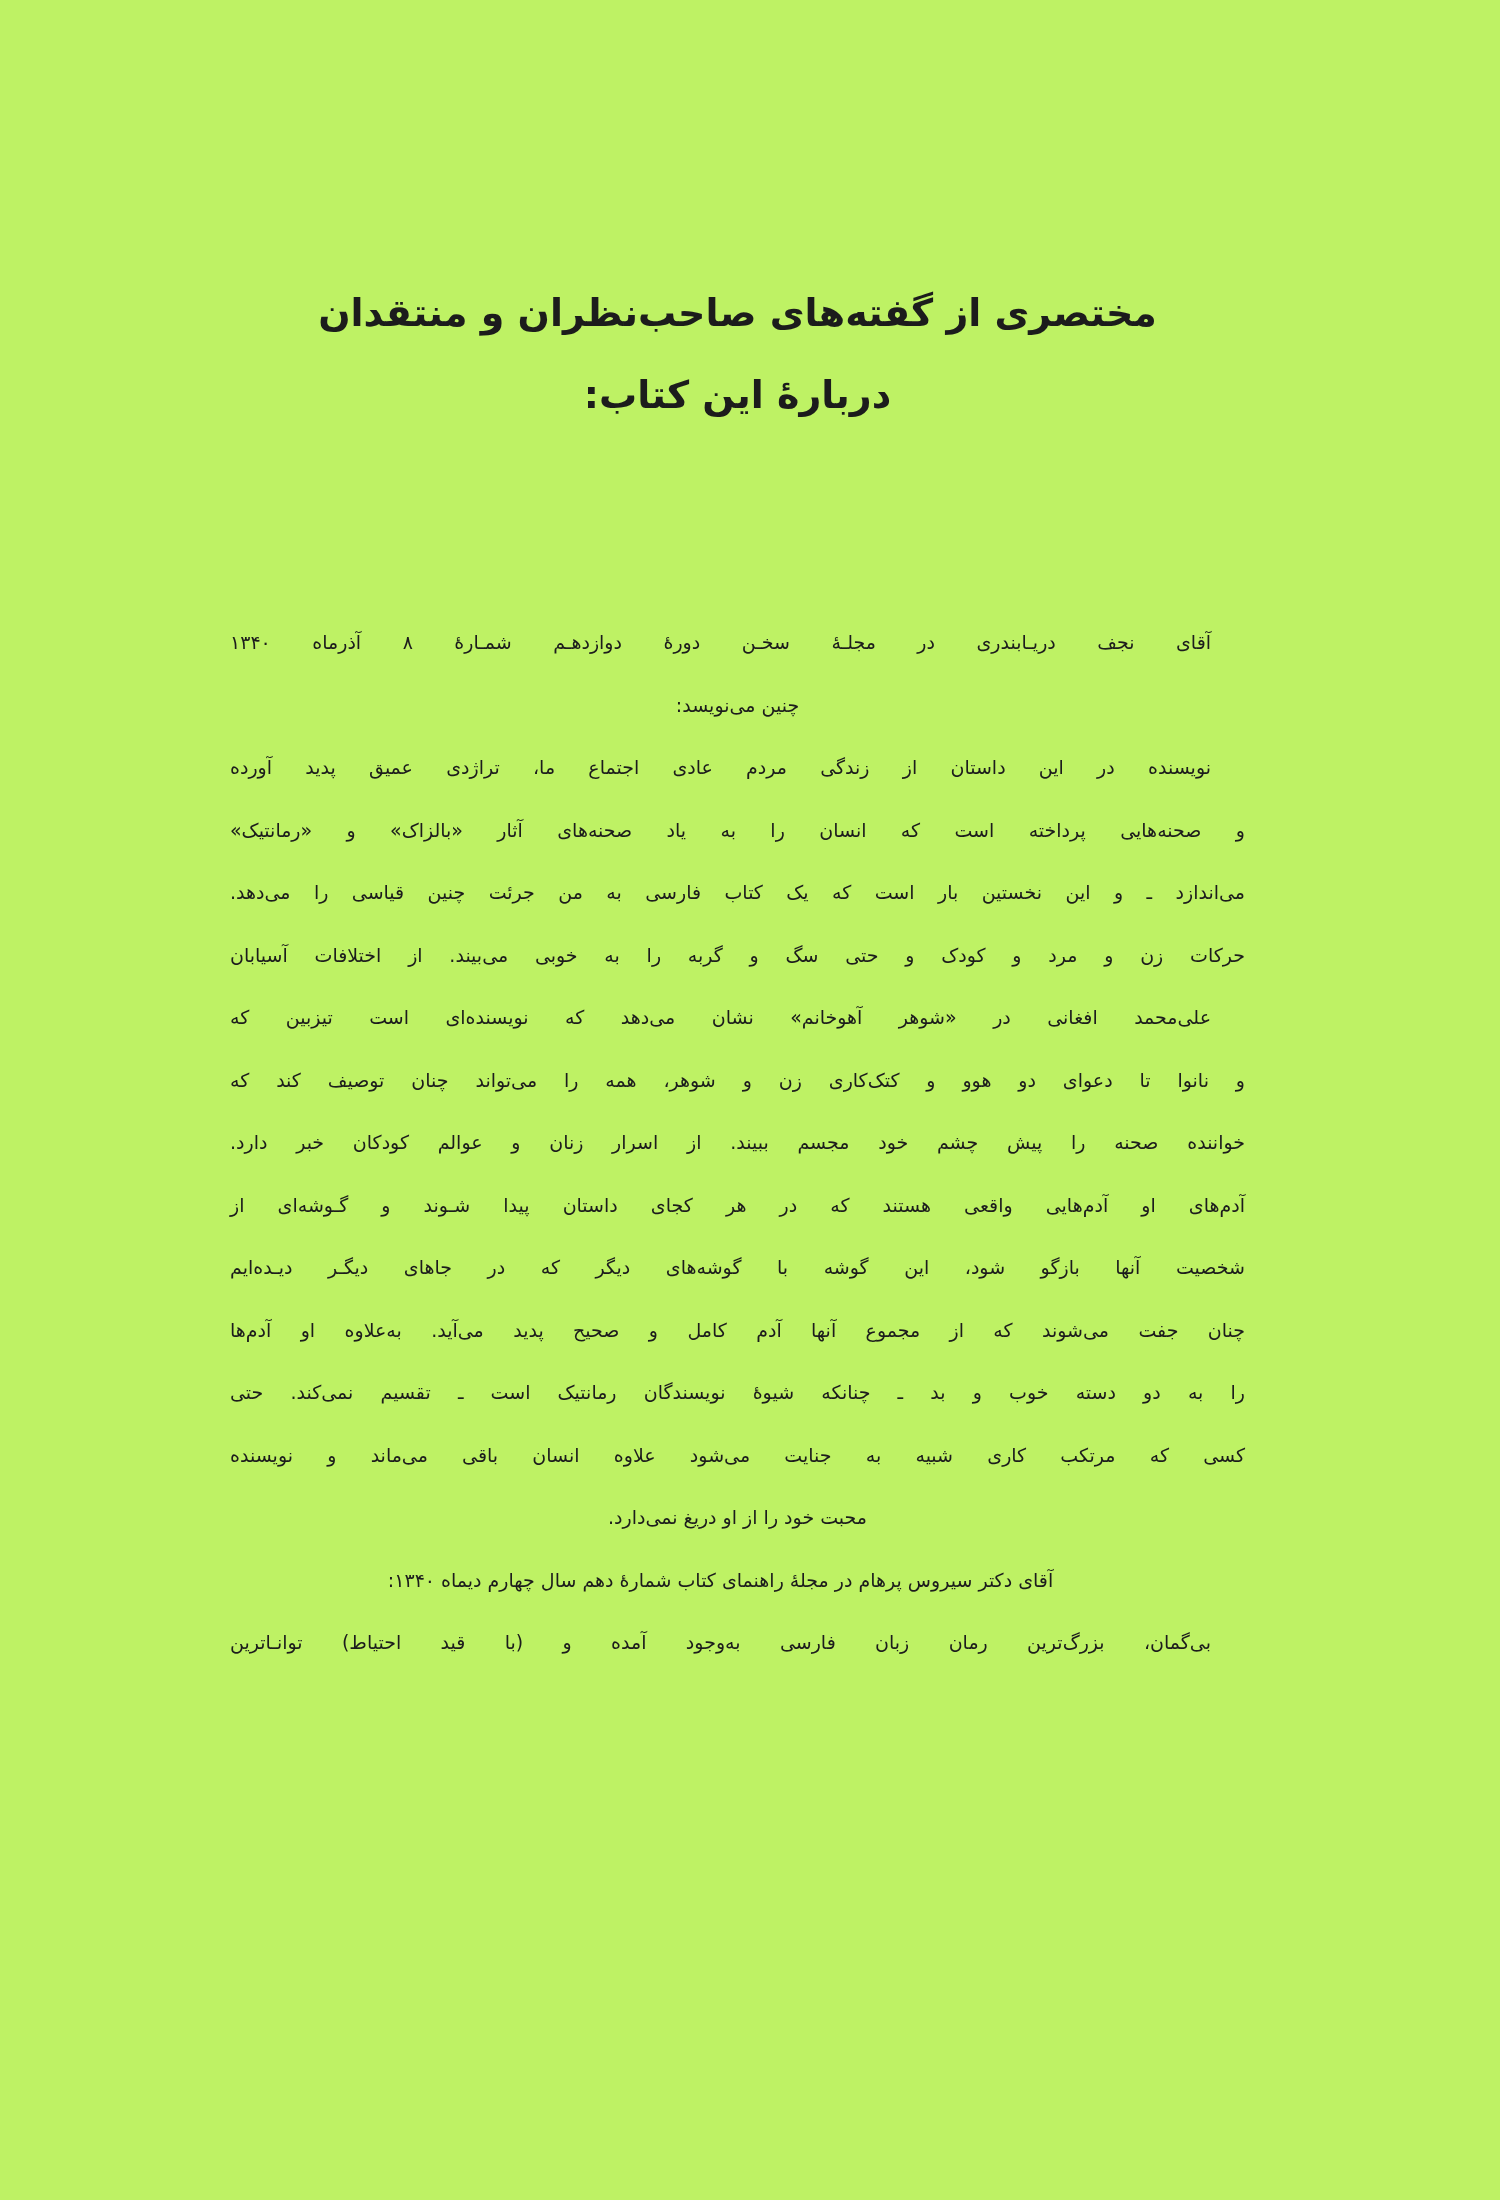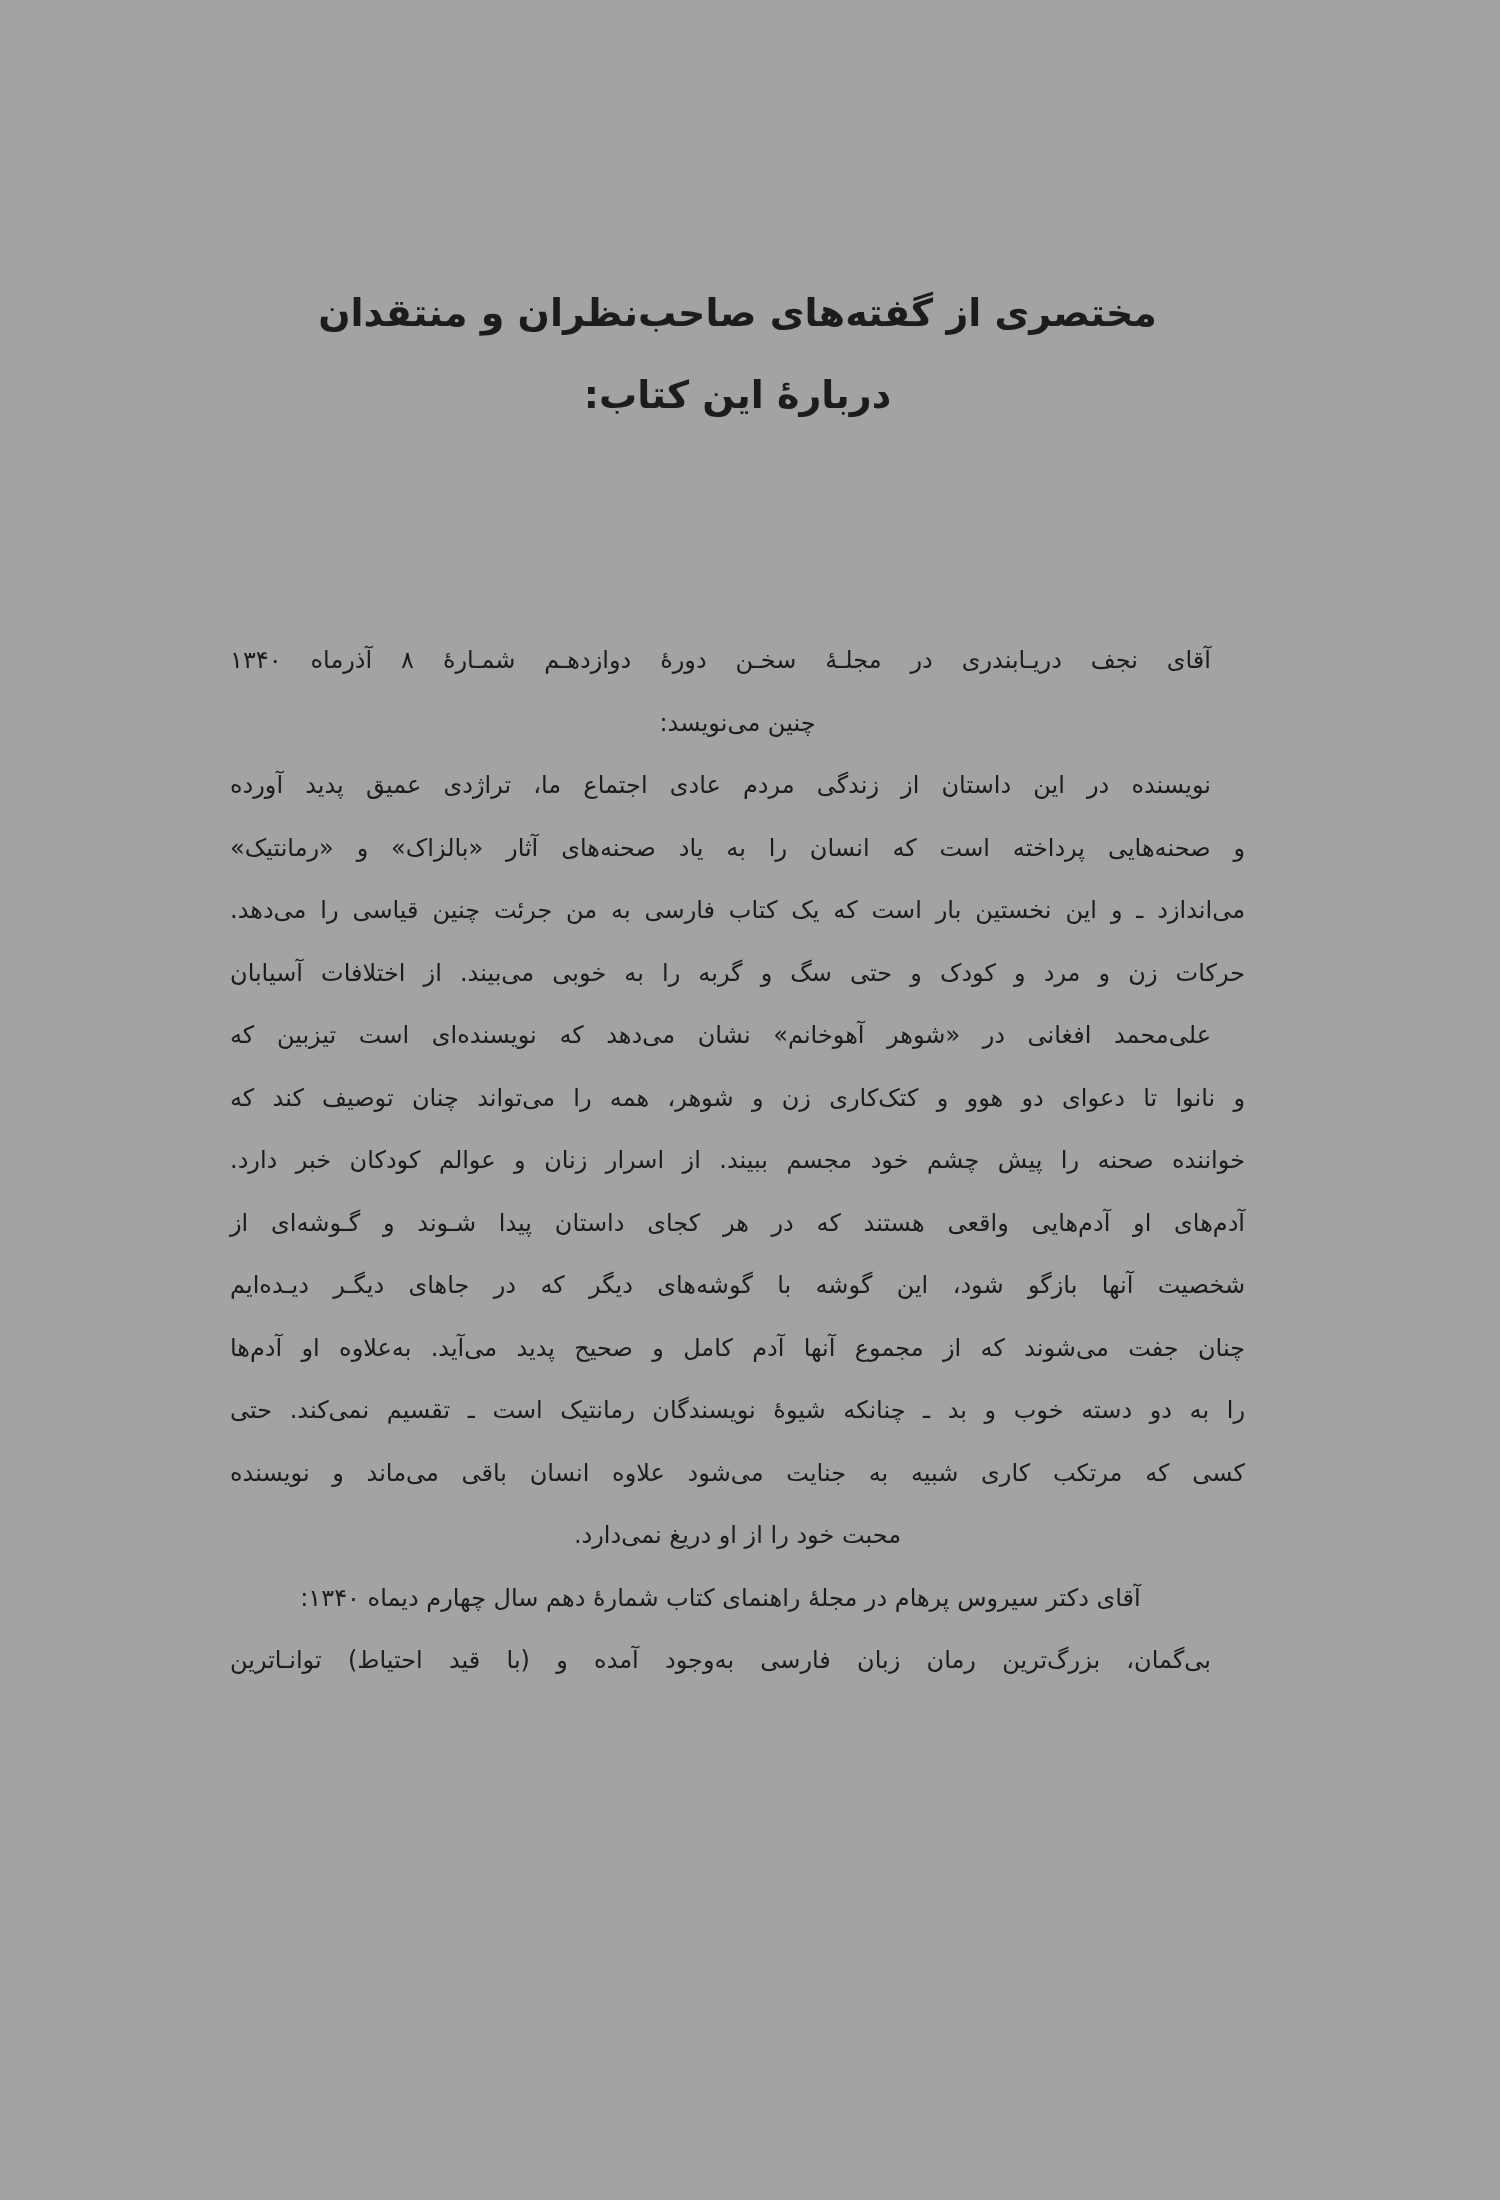--- a/index.html
+++ b/index.html
@@ -4,46 +4,46 @@
 <style>
   html, body {
     margin: 0;
     padding: 0;
     background: #ffffff;
   }
   .page {
     position: relative;
     width: 1500px;
     height: 2200px;
-    background: #a3a3a3;
+    background: #bef264;
     font-family: "DejaVu Sans", sans-serif;
     color: #1c1c1c;
     overflow: hidden;
   }
   .titles {
     position: absolute;
     top: 272px;
     left: 230px;
     width: 1015px;
     direction: rtl;
     text-align: center;
     font-weight: bold;
     font-size: 38px;
   }
   .title-line {
     line-height: 82px;
     white-space: nowrap;
   }
   .body-text {
     position: absolute;
-    top: 629px;
+    top: 611px;
     left: 230px;
     width: 1015px;
     direction: rtl;
-    font-size: 24px;
+    font-size: 19px;
   }
   .bl {
     height: 62.5px;
     line-height: 62.5px;
     white-space: nowrap;
     text-align: center;
   }
   .bl.j {
     text-align: justify;
     text-justify: inter-word;

